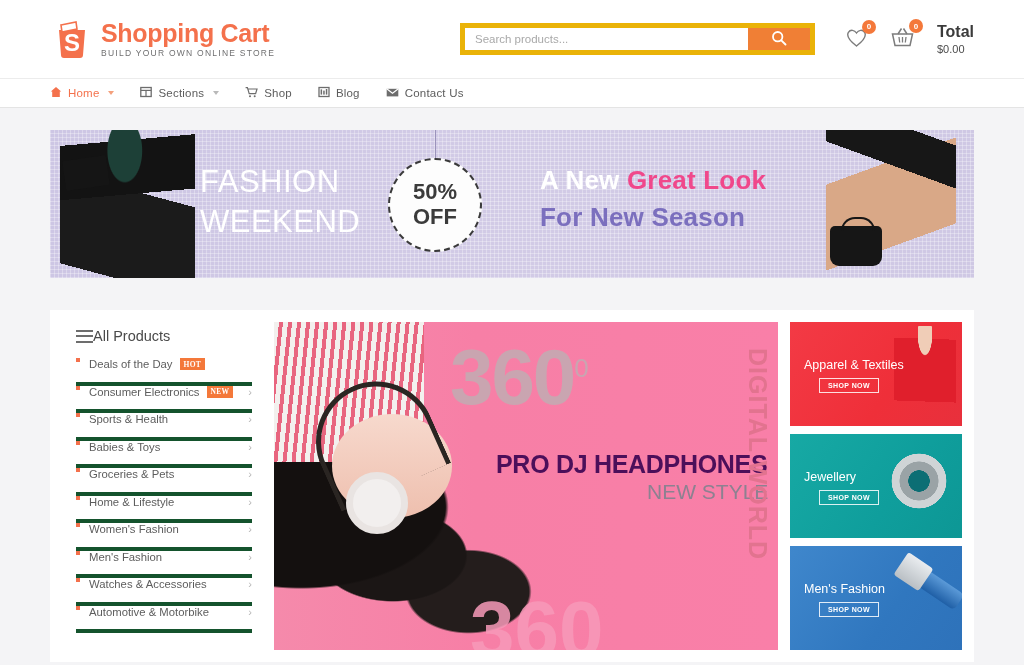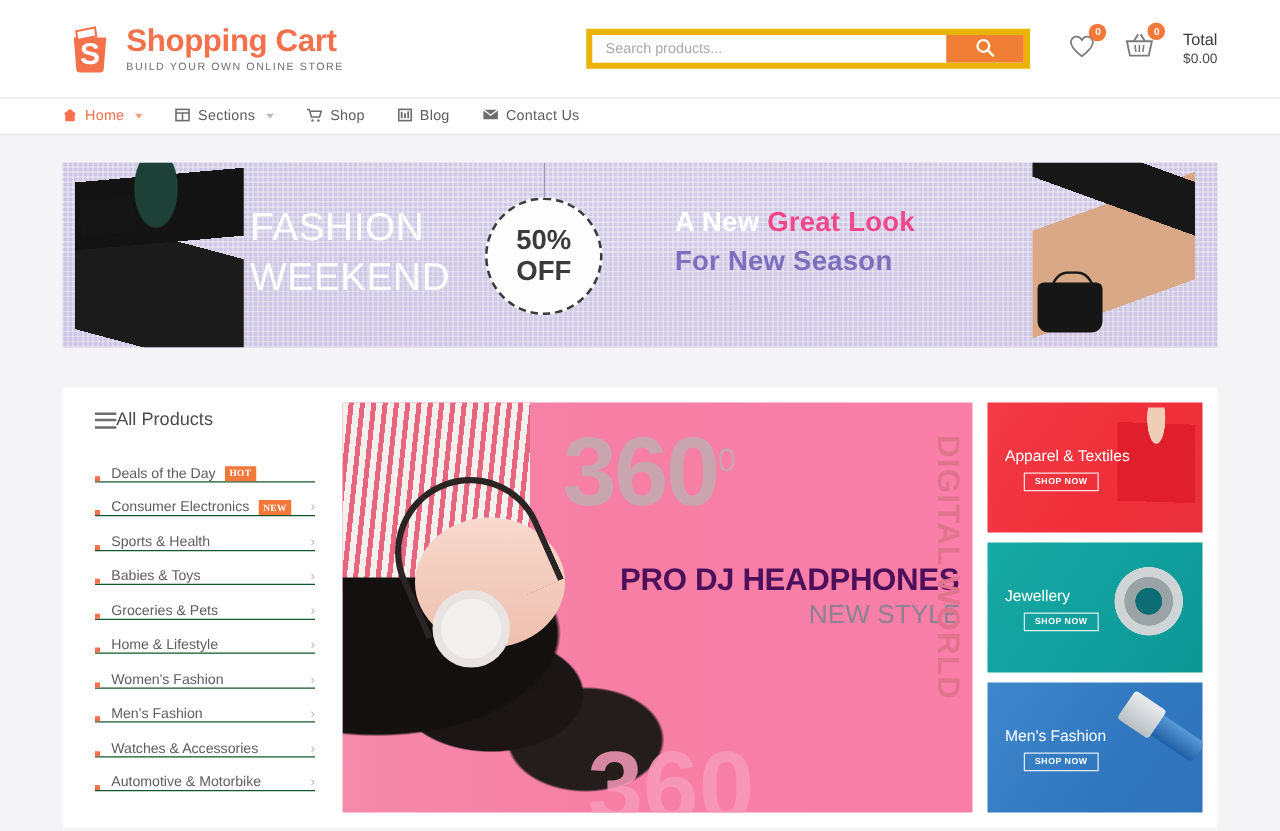--- a/index.html
+++ b/index.html
@@ -65,21 +65,21 @@
   }
   .icon-btn { position: relative; cursor: pointer; }
   .badge {
     position: absolute; top: -7px; right: -8px;
     width: 14px; height: 14px; border-radius: 50%;
     background: #f4783a; color: #fff;
     font-size: 8px; font-weight: bold;
     display: flex; align-items: center; justify-content: center;
   }
   .total-block { line-height: 1.35; }
-  .total-label { font-size: 13px; font-weight: normal; color: #3b3b3b; }
+  .total-label { font-size: 16px; font-weight: bold; color: #3b3b3b; }
   .total-value { font-size: 11px; color: #4a4a4a; }
 
   
   .nav {
     background: #fff;
     border-top: 1px solid #ececec;
     border-bottom: 1px solid #e4e4e4;
     height: 30px;
     display: flex; align-items: center;
     padding: 0 50px;
@@ -112,21 +112,21 @@
       linear-gradient(90deg,#cdc6e4 0%, #d2cbe6 50%, #cfc8e4 100%);
     overflow: hidden;
   }
   .hero-left-text {
     position: absolute; left: 150px; top: 32px;
     color: #fff; font-size: 31px; line-height: 1.28;
     font-weight: 300; letter-spacing: .5px;
   }
   .hero-right-text {
     position: absolute; left: 490px; top: 32px;
-    font-size: 22px; line-height: 1.42; font-weight: bold;
+    font-size: 26px; line-height: 1.42; font-weight: bold;
     letter-spacing: .2px;
   }
   .t-white { color: #ffffff; }
   .t-pink { color: #f0488b; }
   .t-purple { color: #7b6fbe; }
 
   .discount-tag {
     position: absolute; left: 338px; top: 28px;
     width: 94px; height: 94px;
     border-radius: 50%;
@@ -187,23 +187,23 @@
   .sidebar { width: 200px; flex-shrink: 0; padding: 6px 10px 0 14px; }
   .sidebar-head {
     display: flex; align-items: center; 
     padding-bottom: 14px;
   }
   .burger { display: flex; flex-direction: column; gap: 3.5px; }
   .burger span { display: block; width: 17px; height: 2px; background: #6d6d6d; }
   .sidebar-title { font-size: 14.5px; color: #4a4a4a; }
 
   .cat-item {
-    display: flex; align-items: flex-end;
+    display: flex; align-items: flex-start;
     height: 27.5px;
-    border-bottom: 1px solid #14532d;
+    border-bottom: 4px solid #14532d;
     font-size: 11.3px; color: #5d5d5d;
     cursor: pointer;
   }
   .cat-item:first-of-type { border-top: none; }
   .dot {
     width: 4px; height: 4px; background: #f4714c;
     margin-right: 9px; flex-shrink: 0;
   }
   .tag-badge {
     margin-left: 7px;

